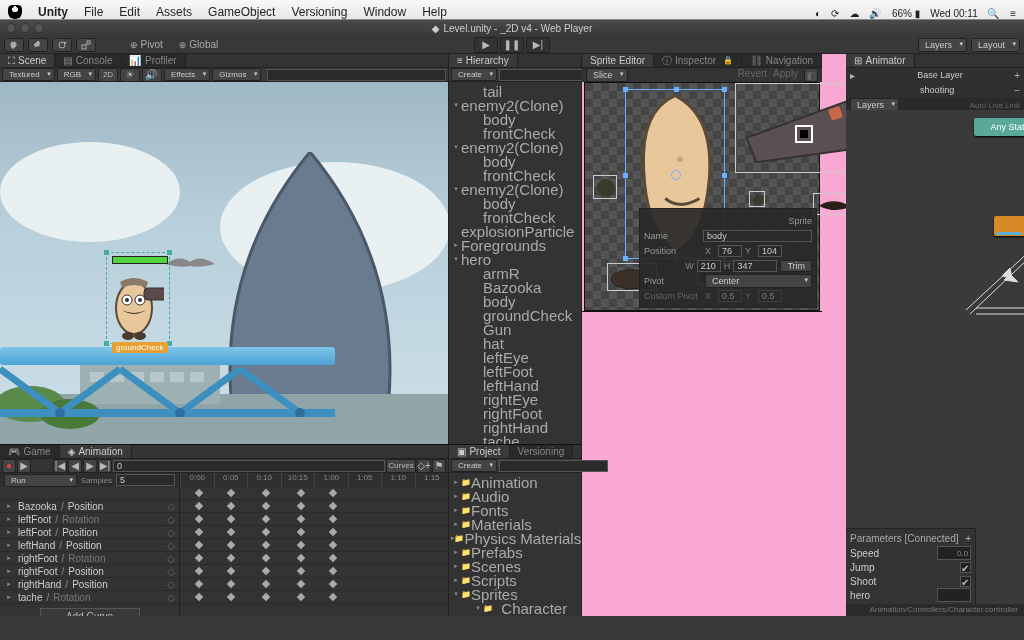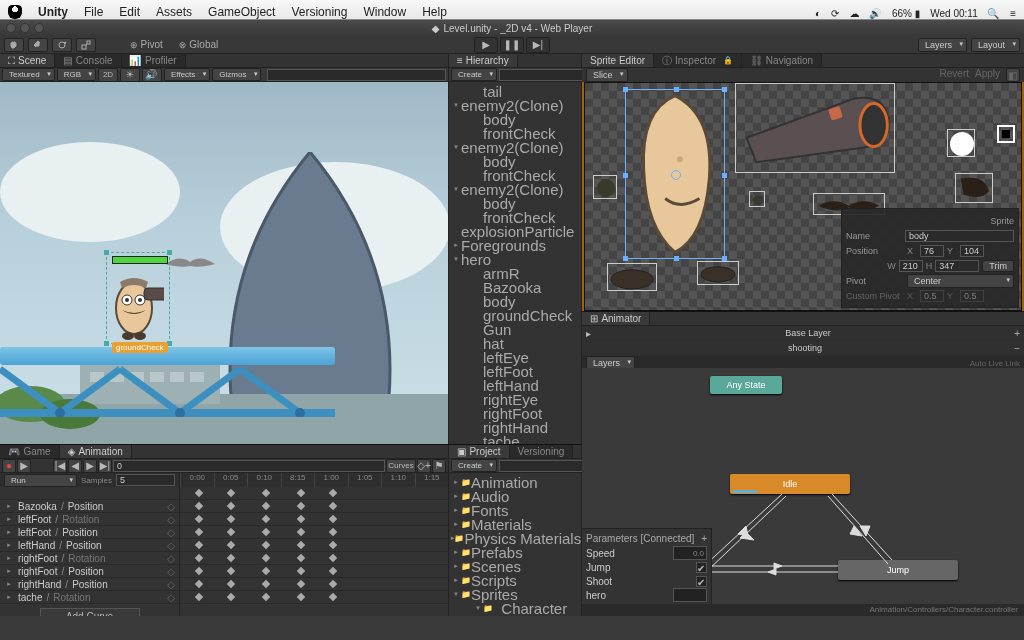--- a/index.html
+++ b/index.html
@@ -49,21 +49,21 @@
 
 
 .hierarchy-col { grid-row:1; grid-column:2; background:#333; display:flex; flex-direction:column; border-left:1px solid #222;border-right:1px solid #222;}
 .tree { flex:1; overflow:hidden; padding:2px 0; }
 .tree-row { display:flex; align-items:center; padding:0 2px; height:14px; cursor:pointer; color:#aaa;}
 .tree-arrow { width:10px; text-align:center; font-size:7px; color:#888; }
 .tree-label { font-size:15px; white-space:nowrap; }
 .ind1 { } .ind2 { padding-left:24px; } .ind3 { padding-left:36px; }
 
 
-.right-col { grid-row:1 / span 2; grid-column:3; display:flex; flex-direction:column; background:#a16207; }
+.right-col { grid-row:1 / span 2; grid-column:3; display:flex; background:#f9a8d4;gap:24px; }
 .sprite-pane { height:258px; display:flex; flex-direction:column; border-bottom:1px solid #111;}
 .sprite-sub { height:14px; background:#333;display:flex;align-items:center;padding:0 4px;justify-content:space-between;}
 .sprite-sub .right-actions { display:flex; gap:6px; }
 .sprite-sub .right-actions span { color:#666; cursor:pointer; }
 .sprite-canvas { flex:1; background:repeating-conic-gradient(#555 0 25%, #444 0 50%) 0 0/16px 16px; position:relative; border:1px solid #111; margin:0 2px;}
 .sprite-sel { position:absolute; border:1px solid #6ab0ff; }
 .sprite-sel .handle { position:absolute; width:5px;height:5px; background:#6ab0ff; }
 .sprite-rect { position:absolute; border:1px solid #ccc; }
 .sprite-props { position:absolute; right:2px; bottom:2px; width:178px; background:rgba(40,40,40,.92); border:1px solid #222; padding:4px; }
 .prop-row { display:flex; align-items:center; height:15px; gap:3px; }
@@ -593,21 +593,21 @@
       <div class="prop-col" style="display:flex;align-items:center;padding:0 4px;gap:4px">
         <div class="dropdown" style="flex:1;font-size:8px">Run</div>
         <span style="font-size:8px;color:#888">Samples</span>
         <input class="prop-field" style="width: 24px;" value="5">
       </div>
       <div class="time-col">
           <div class="time-marks" id="time-marks">
             <div class="time-mark">0:00</div>
             <div class="time-mark">0:05</div>
             <div class="time-mark">0:10</div>
-            <div class="time-mark">8:15</div>
+            <div class="time-mark">10:15</div>
             <div class="time-mark">1:00</div>
             <div class="time-mark">1:05</div>
             <div class="time-mark">1:10</div>
             <div class="time-mark">1:15</div>
           </div>
         </div>
     </div>
     <div class="timeline-body">
       <div class="prop-list" id="anim-props">
           <div class="prop-item">

